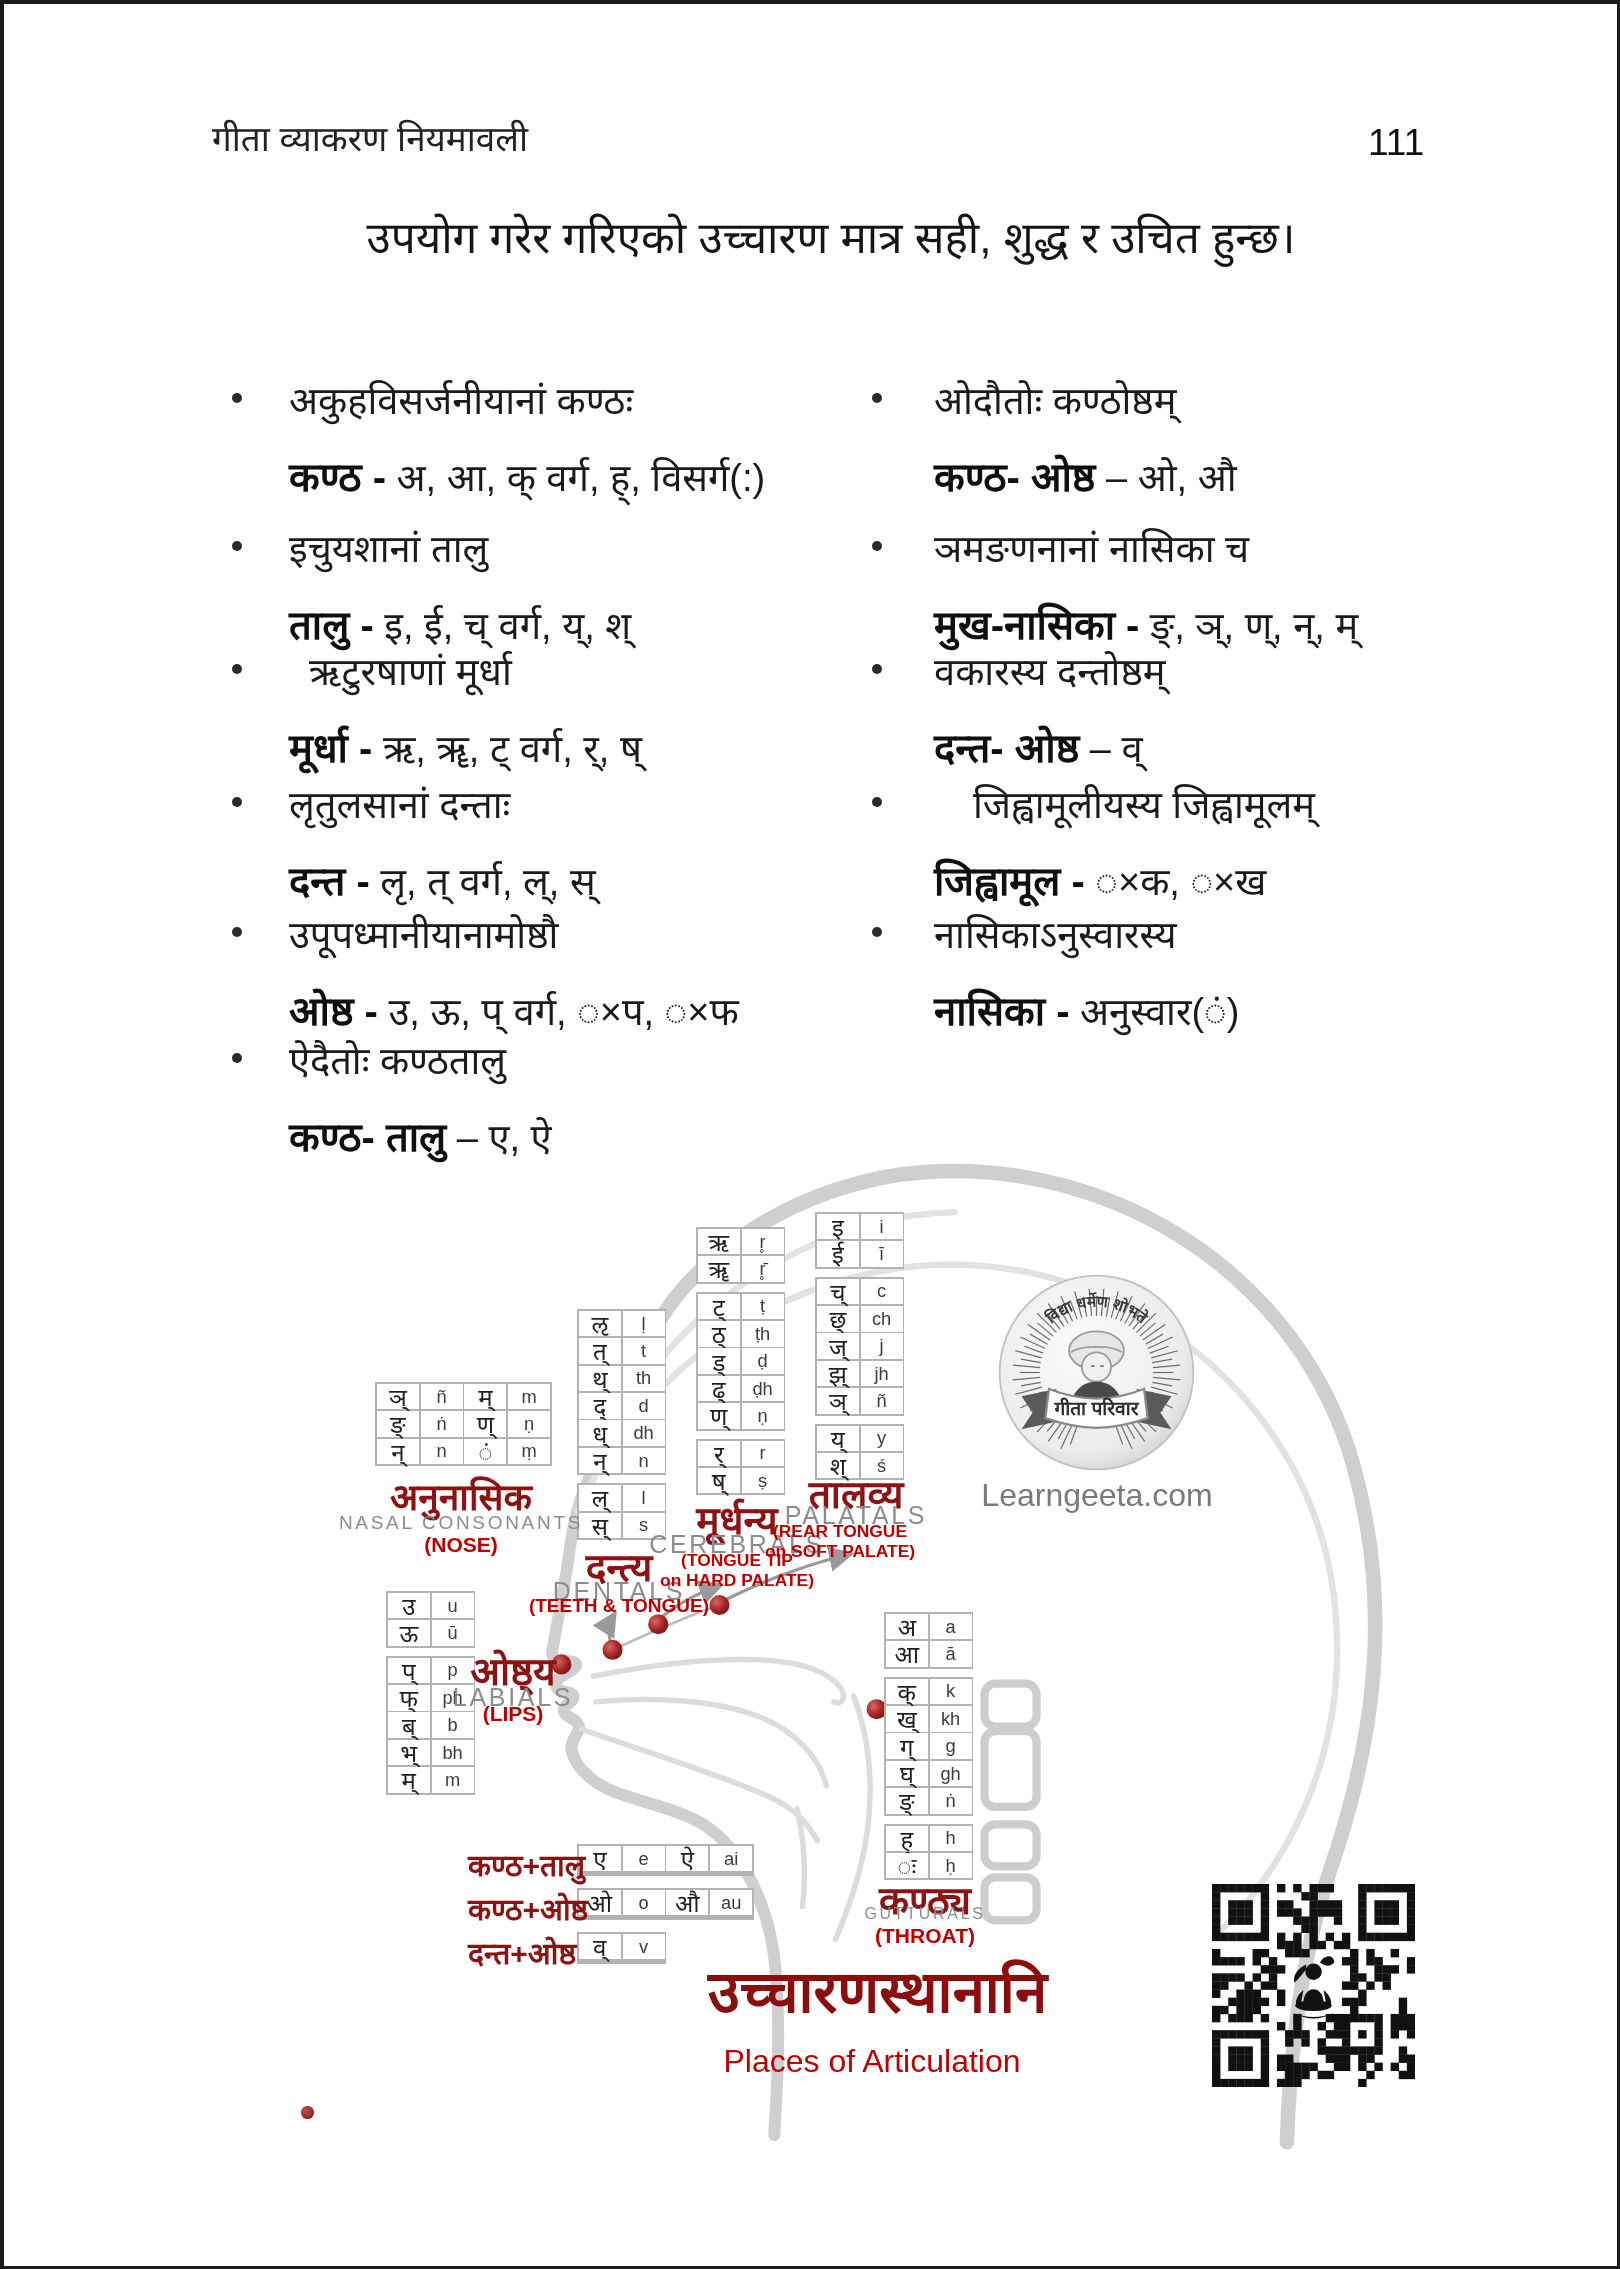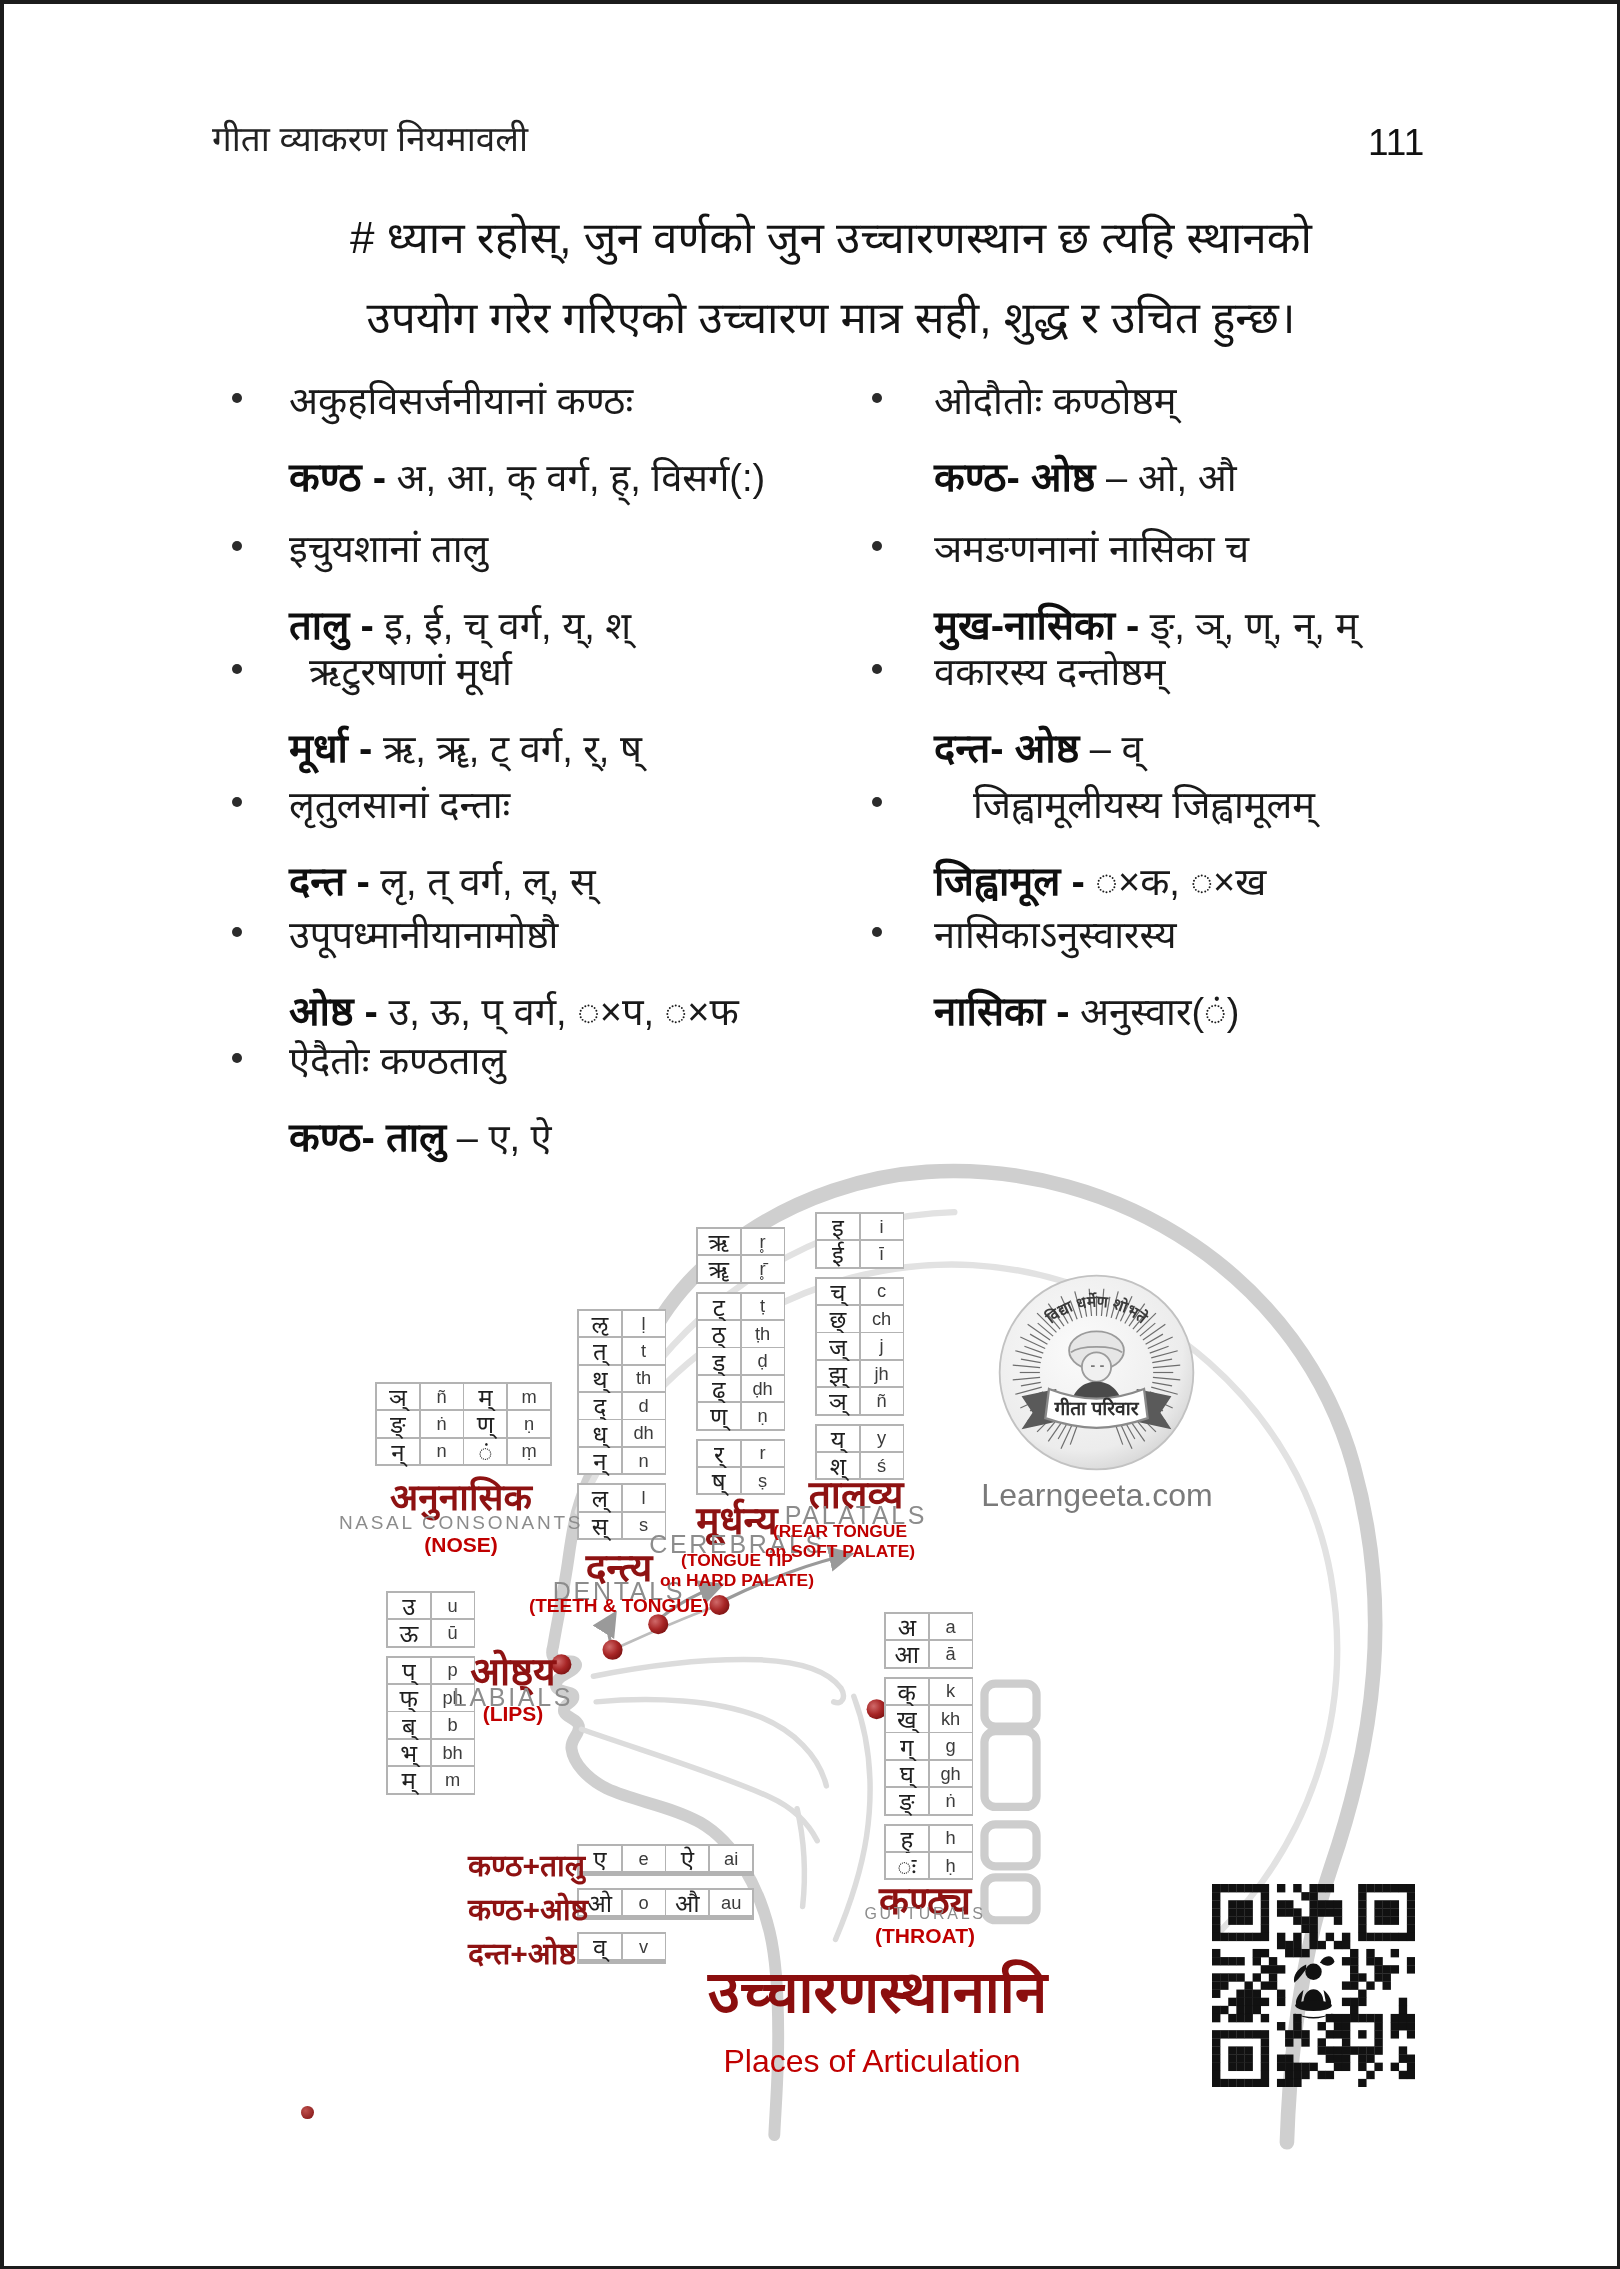--- a/index.html
+++ b/index.html
@@ -77,21 +77,20 @@
       <circle cx="716" cy="1773" r="11"></circle>
       <circle cx="783" cy="1752" r="11"></circle>
       <circle cx="955" cy="1866" r="11"></circle>
     </g>
   </svg>
 
   <div class="abs hdr" style="left:208px;top:110px;">गीता व्याकरण नियमावली</div>
   <div class="abs pagenum" style="left:1364px;top:106px;">111</div>
 
   <div class="abs intro z3" style="left:215px;top:194px;width:1224px;">
-    <div># ध्यान रहोस्, जुन वर्णको जुन उच्चारणस्थान छ त्यहि स्थानको</div>
     <div>उपयोग गरेर गरिएको  उच्चारण मात्र सही, शुद्ध र उचित हुन्छ।</div>
   </div>
 
   <div id="bullets">
       <div class="abs b-dot" style="left: 228px; top: 389px;"></div>
       <div class="abs b-line1 z3" style="left: 285px; top: 369px;">अकुहविसर्जनीयानां कण्ठः</div>
       <div class="abs b-line2 z3" style="left: 285px; top: 444px;"><b>कण्ठ -</b> <span>अ, आ, क् वर्ग, ह्, विसर्ग(:)</span></div>
       <div class="abs b-dot" style="left: 228px; top: 537px;"></div>
       <div class="abs b-line1 z3" style="left: 285px; top: 517px;">इचुयशानां तालु</div>
       <div class="abs b-line2 z3" style="left: 285px; top: 592px;"><b>तालु -</b> <span>इ, ई, च् वर्ग, य्, श्</span></div>

